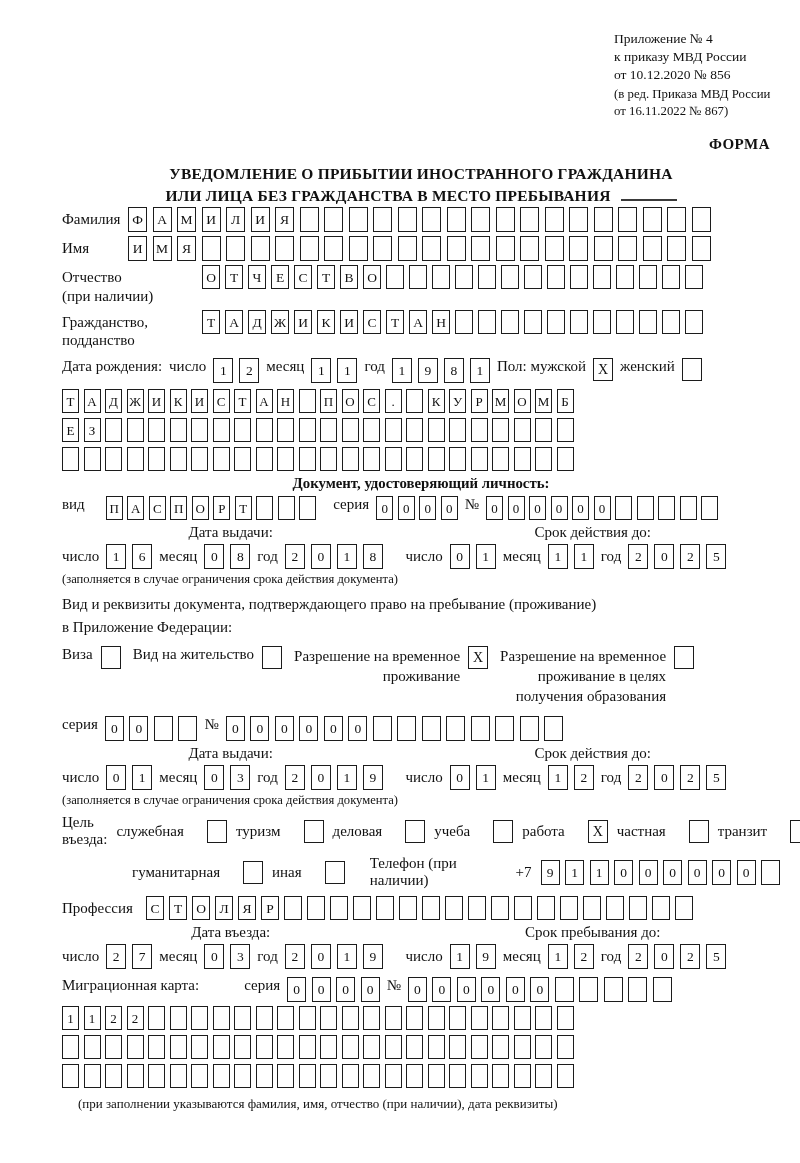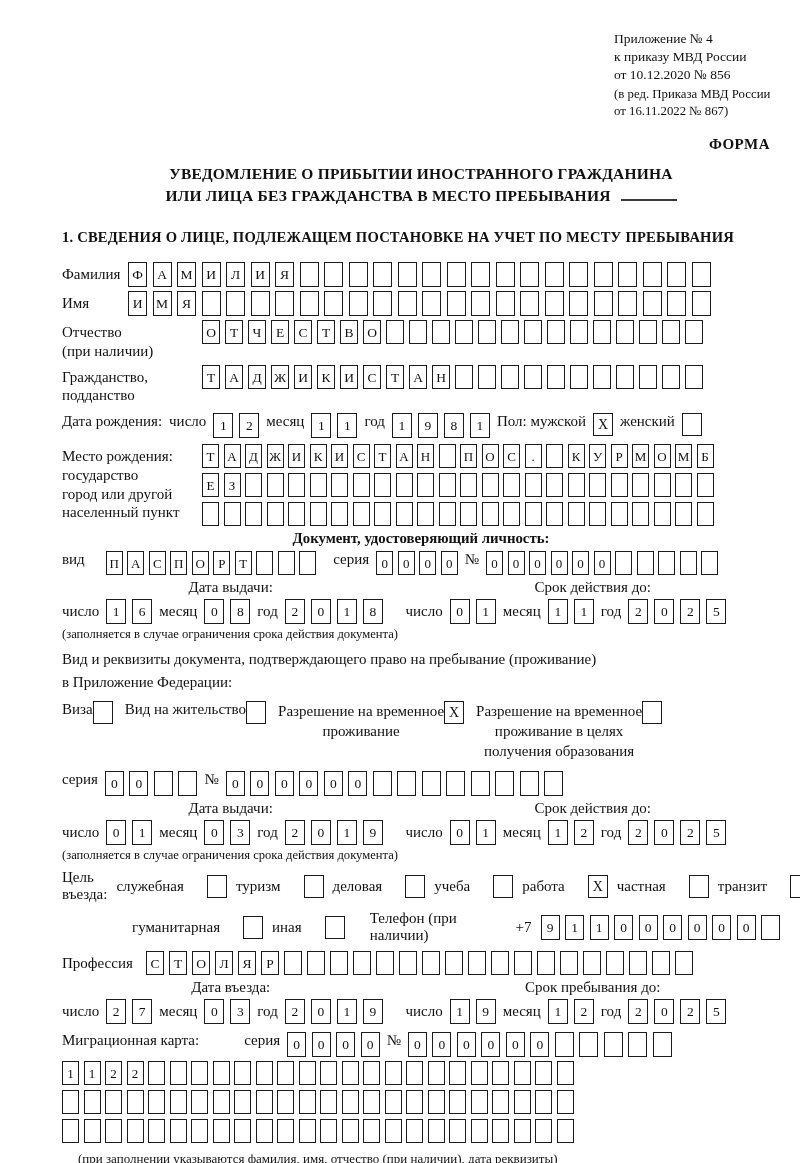--- a/index.html
+++ b/index.html
@@ -42,22 +42,22 @@
   
   .dgrid{display:flex;margin-top:4px}
   .dcol-l{flex:0 0 47%}
   .dcol-r{flex:1;padding-left:6px}
   .dhead{text-align:center;margin-bottom:3px}
   .drow{display:flex;align-items:center;gap:7px}
   .note{font-size:12.6px;text-align:left;padding-right:8px;margin-top:3px;margin-bottom:6px}
 
   .intro{margin-top:4px;line-height:1.55}
   .opts{display:flex;align-items:flex-start;gap:12px;margin-top:6px;margin-bottom:10px}
-  .opt{display:flex;align-items:flex-start;}
-  .optlines{display:flex;flex-direction:column;text-align:center;line-height:1.35}
+  .opt{display:flex;align-items:flex-start;gap:8px}
+  .optlines{display:flex;flex-direction:column;text-align:right;line-height:1.35}
   .pair{display:flex;align-items:center;gap:23px}
   .prow{display:flex;align-items:center;gap:9px;margin-bottom:7px}
   .indent{margin-left:70px}
   .rep-note{font-size:13px;text-align:center;margin-top:8px}
 </style>
 </head>
 <body>
 
 <div class="page">
 
@@ -73,21 +73,20 @@
 
   <div class="forma">ФОРМА</div>
 
   <div class="title">
     <div>УВЕДОМЛЕНИЕ О ПРИБЫТИИ ИНОСТРАННОГО ГРАЖДАНИНА</div>
     <div>
       <span>ИЛИ ЛИЦА БЕЗ ГРАЖДАНСТВА В МЕСТО ПРЕБЫВАНИЯ</span><span class="blank-line"></span>
     </div>
   </div>
 
-  <div class="sec-h">1. СВЕДЕНИЯ О ЛИЦЕ, ПОДЛЕЖАЩЕМ ПОСТАНОВКЕ НА УЧЕТ ПО МЕСТУ ПРЕБЫВАНИЯ</div>
 
   <div class="crow">
     <div class="lbl w66">Фамилия</div>
     <div class="boxes">
         <span class="cbox">Ф</span>
         <span class="cbox">А</span>
         <span class="cbox">М</span>
         <span class="cbox">И</span>
         <span class="cbox">Л</span>
         <span class="cbox">И</span>
@@ -223,26 +222,20 @@
         <span class="cbox">8</span>
         <span class="cbox">1</span>
       </span>
     <span class="ib">Пол: мужской</span>
     <span class="chk">X</span>
     <span class="ib">женский</span>
     <span class="chk"></span>
   </div>
 
   <div class="crow" style="margin-top:6px">
-    <div class="lbl w140">
-      <div>Место рождения:</div>
-      <div>государство</div>
-      <div>город или другой</div>
-      <div>населенный пункт</div>
-    </div>
     <div class="stack">
       <div class="boxes t">
           <span class="cbox">Т</span>
           <span class="cbox">А</span>
           <span class="cbox">Д</span>
           <span class="cbox">Ж</span>
           <span class="cbox">И</span>
           <span class="cbox">К</span>
           <span class="cbox">И</span>
           <span class="cbox">С</span>

